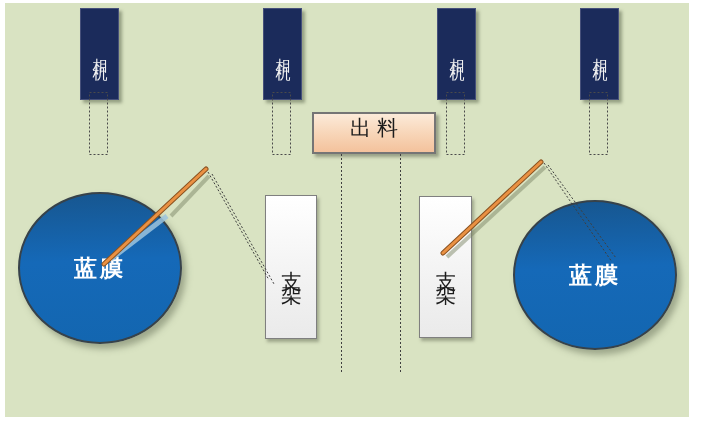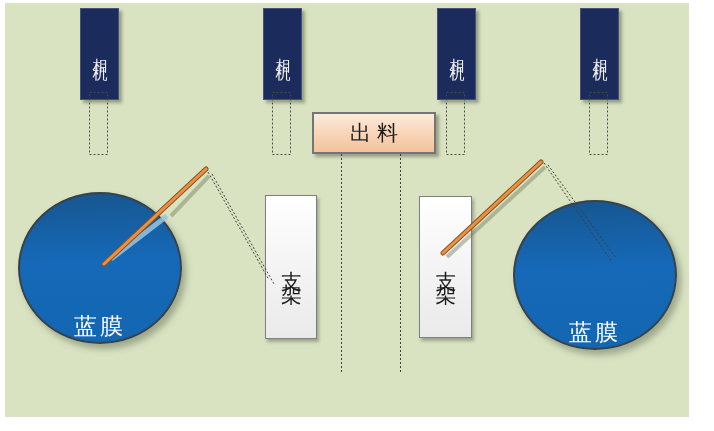--- a/index.html
+++ b/index.html
@@ -9,34 +9,34 @@
 
   .camera{position:absolute;top:8px;width:37px;height:90px;background:#1b2b5b;
           border:1px solid #46507a;box-shadow:3px 3px 3px rgba(95,105,80,.55);
           display:flex;align-items:center;justify-content:center;}
   .camera .vtext{color:#f3f3f3;font-size:15px;}
 
   .vtext{writing-mode:vertical-rl;text-orientation:upright;letter-spacing:8px;line-height:1;}
 
   .station{position:absolute;background:linear-gradient(180deg,#fcead9 0%,#f8d8bc 45%,#f4c29c 100%);
            border:2px solid #757575;box-shadow:3px 3px 3px rgba(100,105,85,.55);
-           display:flex;align-items:center;justify-content:center;
+           display:flex;align-items:flex-start;justify-content:center;
            font-size:21px;color:#1c1c1c;letter-spacing:6px;}
   .station span{padding-left:6px;}
 
   .bracket{position:absolute;background:linear-gradient(180deg,#ffffff 0%,#f3f3f3 55%,#eaeaea 100%);
            border:1px solid #7f7f7f;box-shadow:2px 3px 3px rgba(100,105,85,.5);
            display:flex;align-items:center;justify-content:center;}
   .bracket .vtext{font-size:21px;color:#1c1c1c;letter-spacing:13px;}
 
   .film{position:absolute;border-radius:50%;
         background:linear-gradient(178deg,#17568f 0%,#1569b8 45%,#1366b0 100%);
         border:2px solid #37424a;box-shadow:4px 5px 6px rgba(100,110,85,.5);
-        display:flex;align-items:flex-end;justify-content:center;
-        color:#ffffff;font-size:23px;letter-spacing:3px;}
+        display:flex;align-items:center;justify-content:center;
+        color:#ffffff;font-size:23px;letter-spacing:3px;font-weight:bold;}
 
   svg.overlay{position:absolute;left:0;top:0;pointer-events:none;}
 </style>
 </head>
 <body>
 
 <div class="canvas">
 
   <div class="field"></div>
 

